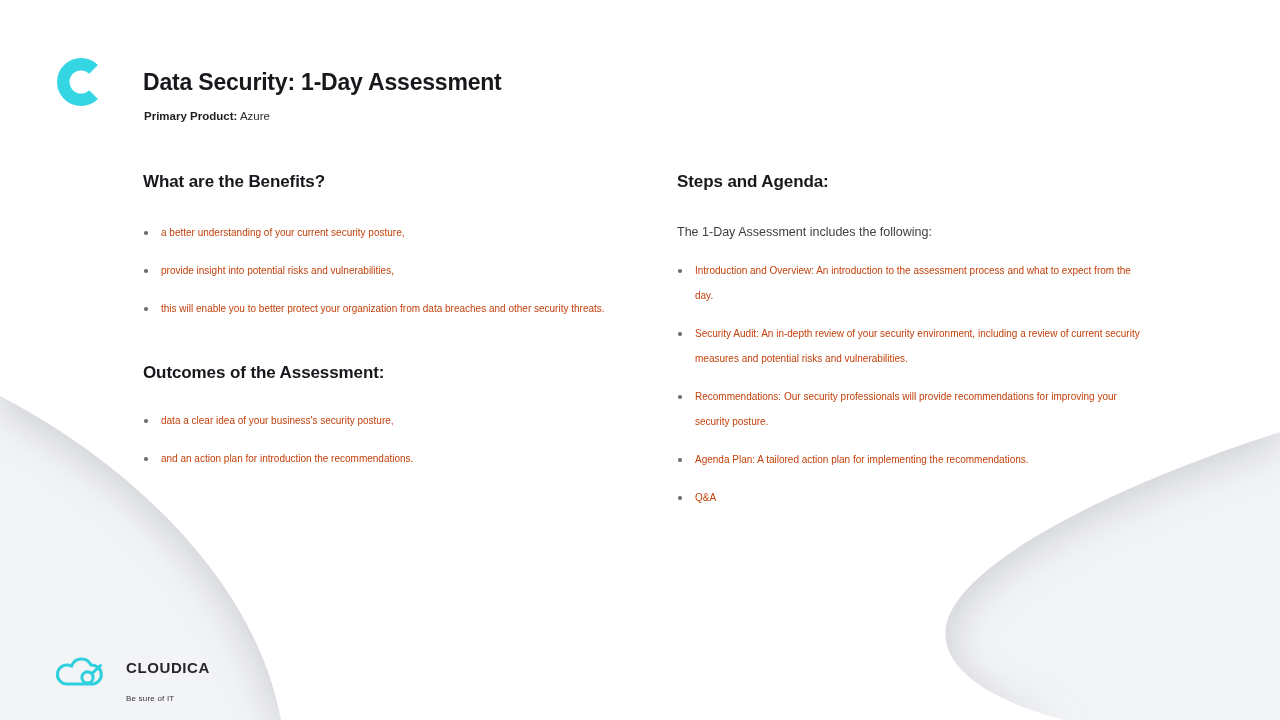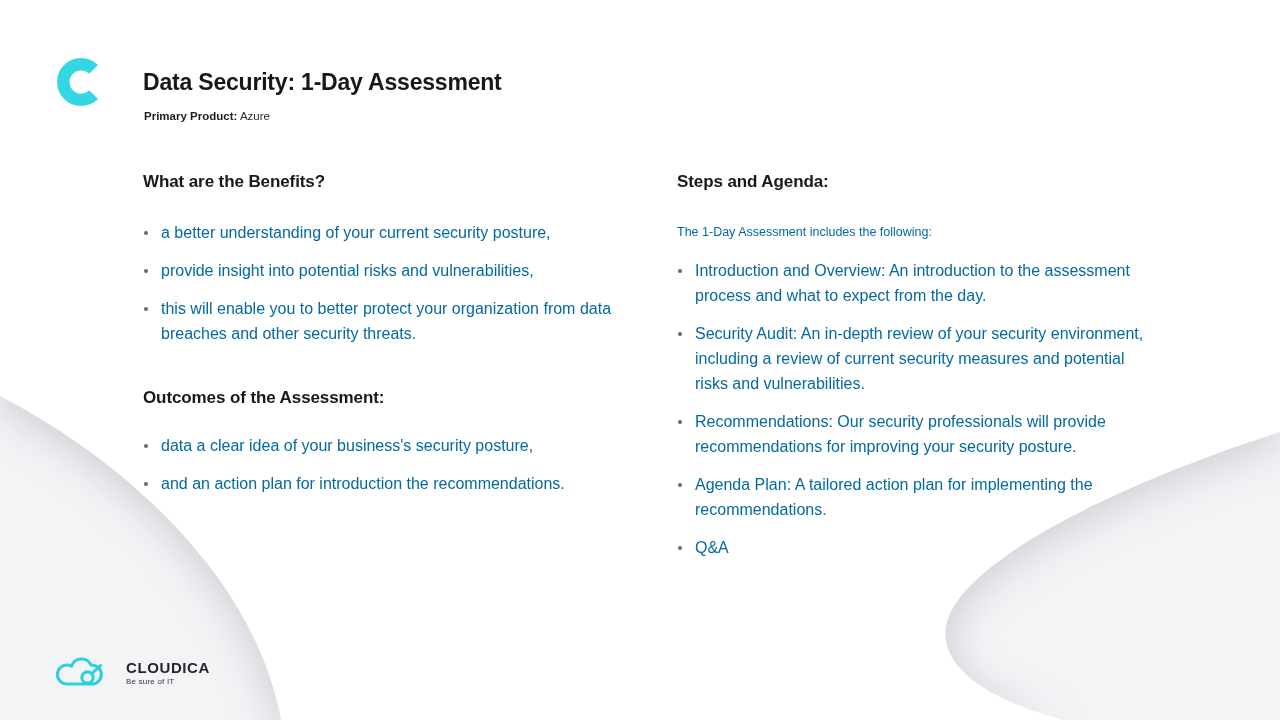--- a/index.html
+++ b/index.html
@@ -31,45 +31,45 @@
   .col-left{left:143px;}
   .col-right{left:677px;}
   .col h2{
     margin:0 0 27px 0;
     font-size:17px;font-weight:800;color:#17181c;
     line-height:22px;letter-spacing:-0.1px;
   }
   .col h2.second{margin-top:41px;margin-bottom:24px;}
   .intro{
     margin:16px 0 13px 0;
-    font-size:12.5px;color:#0369a1;line-height:25px;
+    font-size:12.5px;color:#404040;line-height:25px;
   }
   .bullet{
     display:flex;align-items:flex-start;
     margin-bottom:13px;
   }
   .dot{
     flex:0 0 auto;width:3.5px;height:3.5px;border-radius:50%;
     background:#6f7075;margin:11px 13.5px 0 1px;
   }
   .bt{
     flex:1 1 auto;
-    font-size:16px;color:#0369a1;line-height:25px;
+    font-size:10px;color:#c2410c;line-height:25px;
   }
 
   
   .footer{position:absolute;left:54px;top:650px;display:flex;align-items:flex-start;gap:16px;}
   .cloud{width:52px;height:44px;}
   .brandtext{margin-left:4px;margin-top:10px;}
   .brandname{
     font-size:15px;font-weight:800;letter-spacing:0.6px;
     color:#26262b;line-height:16px;
   }
   .tagline{
-    font-size:8px;color:#35363c;line-height:10px;margin-top:1px;letter-spacing:0.2px;
+    font-size:8px;color:#35363c;line-height:10px;margin-top:18px;letter-spacing:0.2px;
   }
 </style>
 </head>
 <body>
 
 <div class="stage">
 
   <svg class="bg" width="1280" height="720" viewBox="0 0 1280 720" aria-hidden="true">
     <rect x="0" y="0" width="1280" height="720" fill="#f3f4f6"></rect>
     <path fill="#ffffff" style="filter:drop-shadow(0 8px 22px rgba(105,112,125,0.30));" d="M0 0 H1280 V432

